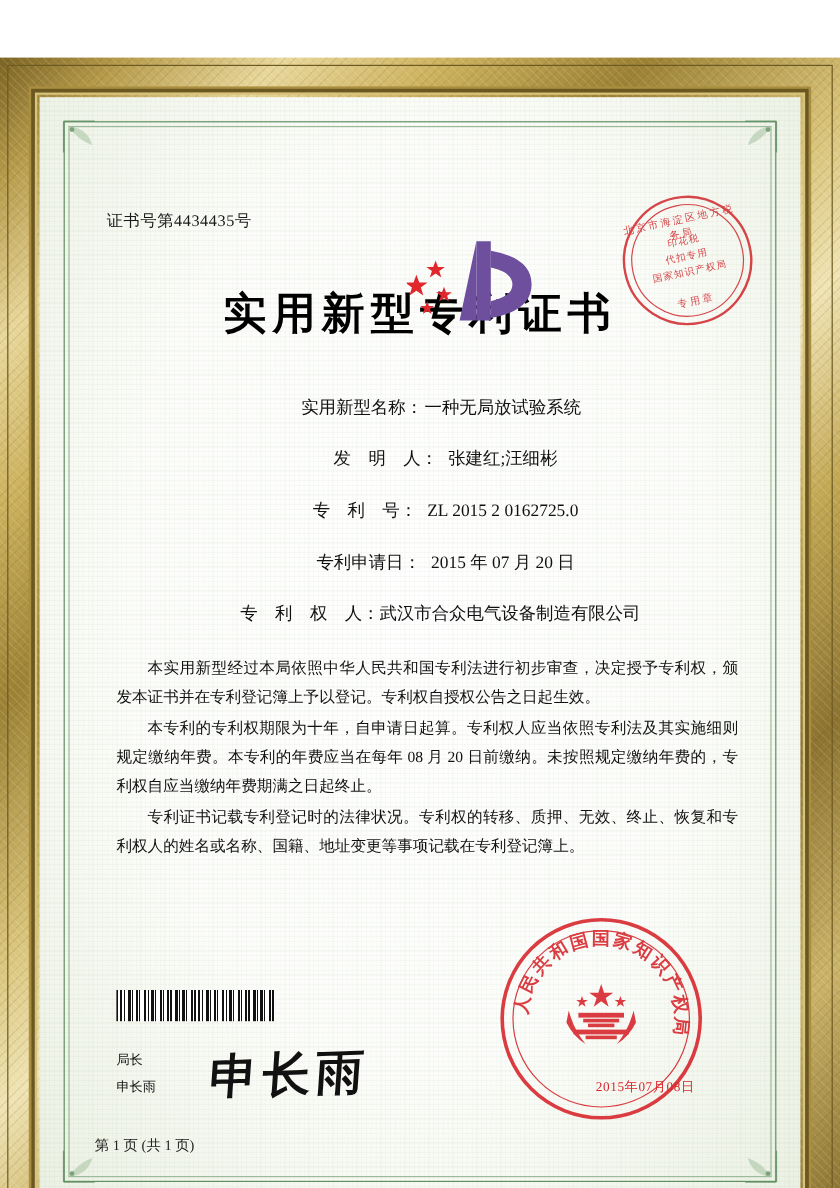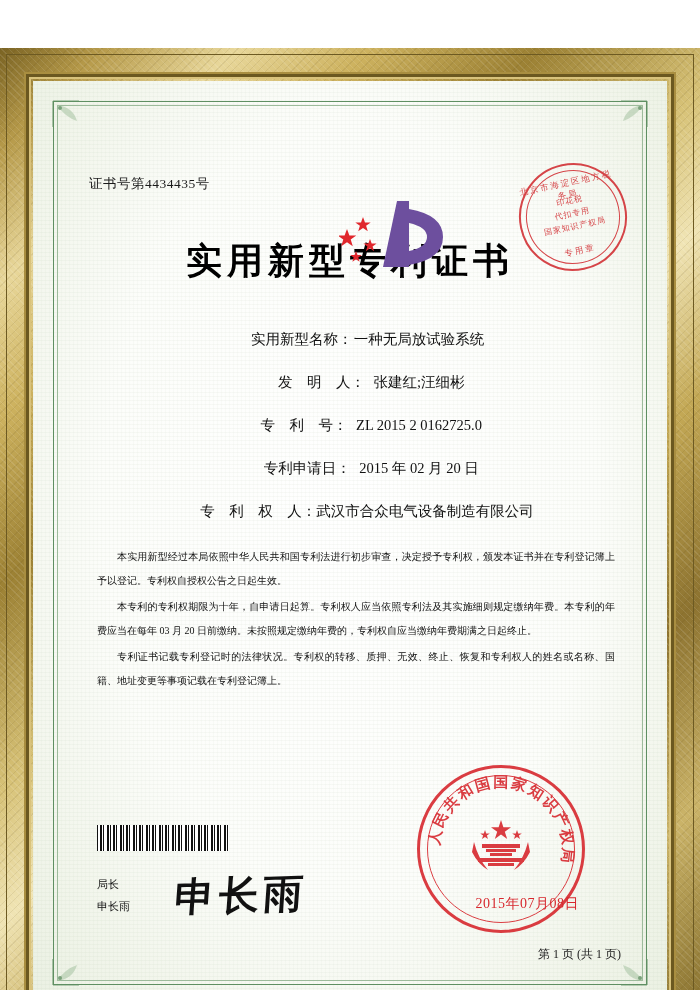--- a/index.html
+++ b/index.html
@@ -190,21 +190,21 @@
     min-width: 104px;
   }
   .field-value {
     font-size: 14.5px;
   }
 
   .paragraphs {
     margin-top: 22px;
     margin-left: 18px;
     margin-right: 6px;
-    font-size: 10px;
+    font-size: 13px;
     line-height: 24px;
     text-align: justify;
     color: #111;
   }
   .paragraphs p {
     margin: 0 0 2px 0;
     text-indent: 2em;
   }
 
   
@@ -270,31 +270,31 @@
     left: 50%;
     top: 50%;
     transform: translate(-50%, -50%);
     width: 66px;
     height: 62px;
   }
   .seal-date {
     position: absolute;
     right: 42px;
     bottom: 56px;
-    font-size: 14px;
+    font-size: 11px;
     color: #d7282e;
     letter-spacing: .5px;
   }
 
   .page-foot {
     position: absolute;
     left: 0;
     right: 0;
     bottom: 6px;
-    text-align: right;
+    text-align: left;
     font-size: 12px;
     color: #222;
   }
 </style>
 </head>
 <body>
 
 <div class="page">
   <div class="frame-tex"></div>
   <div class="frame-outer-line"></div>
@@ -356,30 +356,30 @@
         <div class="field-row">
           <span class="field-label">实用新型名称：</span><span class="field-value">一种无局放试验系统</span>
         </div>
         <div class="field-row">
           <span class="field-label">发　明　人：</span><span class="field-value">张建红;汪细彬</span>
         </div>
         <div class="field-row">
           <span class="field-label">专　利　号：</span><span class="field-value">ZL 2015 2 0162725.0</span>
         </div>
         <div class="field-row">
-          <span class="field-label">专利申请日：</span><span class="field-value">2015 年 02 月 20 日</span>
+          <span class="field-label">专利申请日：</span><span class="field-value">2015 年 07 月 20 日</span>
         </div>
         <div class="field-row">
           <span class="field-label">专　利　权　人：</span><span class="field-value">武汉市合众电气设备制造有限公司</span>
         </div>
       </div>
 
       <div class="paragraphs">
         <p>本实用新型经过本局依照中华人民共和国专利法进行初步审查，决定授予专利权，颁发本证书并在专利登记簿上予以登记。专利权自授权公告之日起生效。</p>
-        <p>本专利的专利权期限为十年，自申请日起算。专利权人应当依照专利法及其实施细则规定缴纳年费。本专利的年费应当在每年 03 月 20 日前缴纳。未按照规定缴纳年费的，专利权自应当缴纳年费期满之日起终止。</p>
+        <p>本专利的专利权期限为十年，自申请日起算。专利权人应当依照专利法及其实施细则规定缴纳年费。本专利的年费应当在每年 08 月 20 日前缴纳。未按照规定缴纳年费的，专利权自应当缴纳年费期满之日起终止。</p>
         <p>专利证书记载专利登记时的法律状况。专利权的转移、质押、无效、终止、恢复和专利权人的姓名或名称、国籍、地址变更等事项记载在专利登记簿上。</p>
       </div>
 
       <div class="barcode"></div>
 
       <div class="sign-block">
         <div>局长</div>
         <div>申长雨</div>
       </div>
       <div class="signature">申长雨</div>

